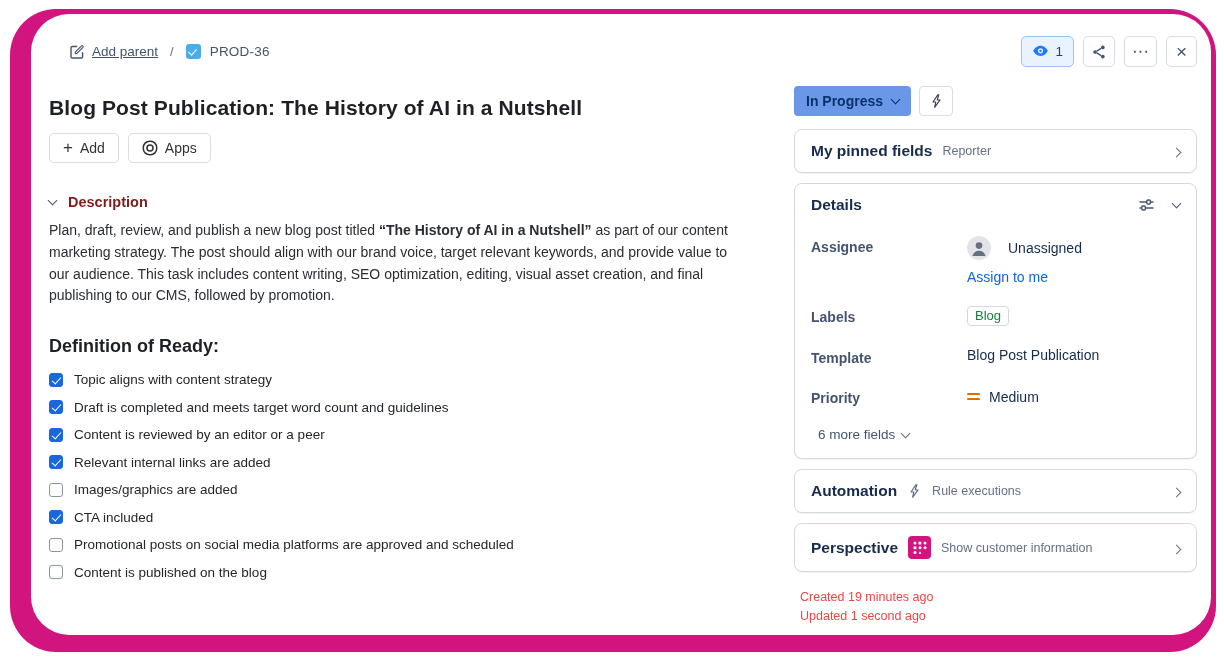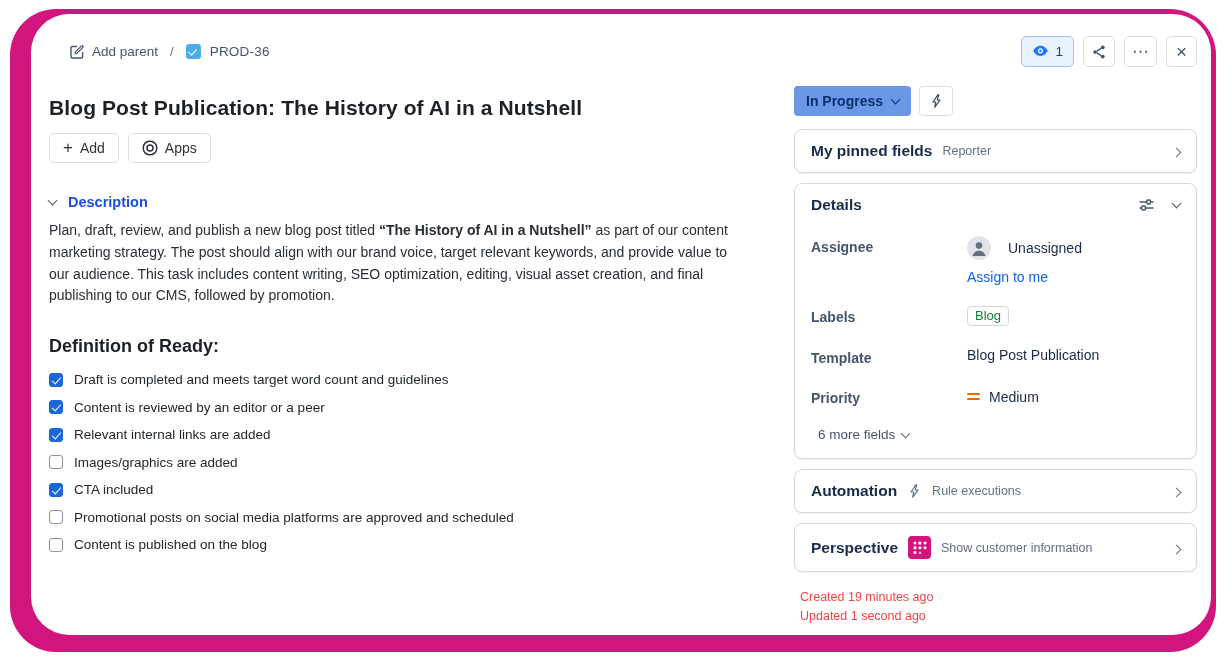--- a/index.html
+++ b/index.html
@@ -11,21 +11,21 @@
   .frame-pink { position:absolute; left:10px; top:9px; right:8px; bottom:7px;
     background:#D2147F; border-radius:46px; }
   .frame-white { position:absolute; left:21px; top:5px; right:5px; bottom:17px;
     background:#fff; border-radius:38px; overflow:hidden; }
 
   .content { height:100%; padding:22px 14px 14px 18px; display:flex; flex-direction:column; }
 
   
   .topbar { display:flex; justify-content:space-between; align-items:center; padding-left:20px; }
   .crumbs { display:flex; align-items:center; gap:9px; }
-  .crumb-btn { display:flex; align-items:center; gap:7px; color:#44546F; font-size:13.5px; cursor:pointer; }
+  .crumb-btn { display:flex; align-items:center; gap:7px; color:#44546F; font-size:13.5px; cursor:pointer;text-decoration:underline; }
   .sep { color:#626F86; font-size:13px; padding:0 3px; }
   .task-ico { width:15px; height:15px; background:#4BADE8; border-radius:3px; position:relative; display:inline-block; }
   .task-ico::after { content:""; position:absolute; left:4.5px; top:2.5px; width:4px; height:7px;
     border-right:1.8px solid #fff; border-bottom:1.8px solid #fff; transform:rotate(42deg); }
   .issue-key { color:#44546F; font-size:13.5px; letter-spacing:.2px; }
   .actions { display:flex; align-items:center; gap:9px; }
   .icon-btn { height:31px; min-width:31px; display:flex; align-items:center; justify-content:center;
     border:1px solid #D8DCE3; border-radius:5px; background:#fff; cursor:pointer; padding:0 7px; }
   .icon-btn.watch { background:#E9F2FF; border-color:#9DC1F7; gap:6px; padding:0 10px; }
   .watch-count { font-size:13.5px; color:#2C3E5D; }
@@ -39,21 +39,21 @@
 
   
   h1.title { margin:13px 0 0 0; font-size:21px; font-weight:700; color:#1D2125; letter-spacing:.1px; }
   .toolbar { display:flex; gap:9px; margin-top:13px; }
   .tb-btn { display:flex; align-items:center; gap:7px; height:30px; padding:0 13px;
     border:1px solid #D8DCE3; border-radius:5px; background:#fff; font-size:14px; font-weight:500;
     color:#2F3237; cursor:pointer; }
   .plus { font-size:17px; font-weight:400; color:#2F3237; line-height:1; margin-top:-1px; }
 
   .desc-head { display:flex; align-items:center; gap:12px; margin-top:31px; cursor:pointer; }
-  .desc-head .hd { font-size:14.5px; font-weight:700; color:#1d4ed8; }
+  .desc-head .hd { font-size:14.5px; font-weight:700; color:#7f1d1d; }
   .desc-text { margin-top:10px; font-size:14px; line-height:21.8px; color:#292E34; max-width:700px; }
 
   .dor-head { margin-top:29px; font-size:18px; font-weight:700; color:#1D2125; }
   .checklist { margin-top:15px; }
   .check-row { display:flex; align-items:center; gap:11px; margin-bottom:12.5px; }
   .checkbox { width:14px; height:14px; flex:none; border:1.5px solid #8B93A1; border-radius:3px;
     background:#fff; position:relative; cursor:pointer; }
   .checkbox.checked { background:#1868DB; border-color:#1868DB; }
   .checkbox.checked::after { content:""; position:absolute; left:4px; top:1px; width:4px; height:8px;
     border-right:1.8px solid #fff; border-bottom:1.8px solid #fff; transform:rotate(42deg); }
@@ -175,20 +175,24 @@
             <div class="desc-head">
               <span class="chev down"></span>
               <span class="hd">Description</span>
             </div>
             <p class="desc-text"><span>Plan, draft, review, and publish a new blog post titled </span><b>“The History of AI in a Nutshell”</b><span> as part of our content marketing strategy. The post should align with our brand voice, target relevant keywords, and provide value to our audience. This task includes content writing, SEO optimization, editing, visual asset creation, and final publishing to our CMS, followed by promotion.</span></p>
 
             <div class="dor-head">Definition of Ready:</div>
 
             <div class="checklist">
 
+                <div class="check-row">
+                  <span class="checkbox checked"></span>
+                  <span class="check-label">Topic aligns with content strategy</span>
+                </div>
 
                 <div class="check-row">
                   <span class="checkbox checked"></span>
                   <span class="check-label">Draft is completed and meets target word count and guidelines</span>
                 </div>
 
                 <div class="check-row">
                   <span class="checkbox checked"></span>
                   <span class="check-label">Content is reviewed by an editor or a peer</span>
                 </div>

